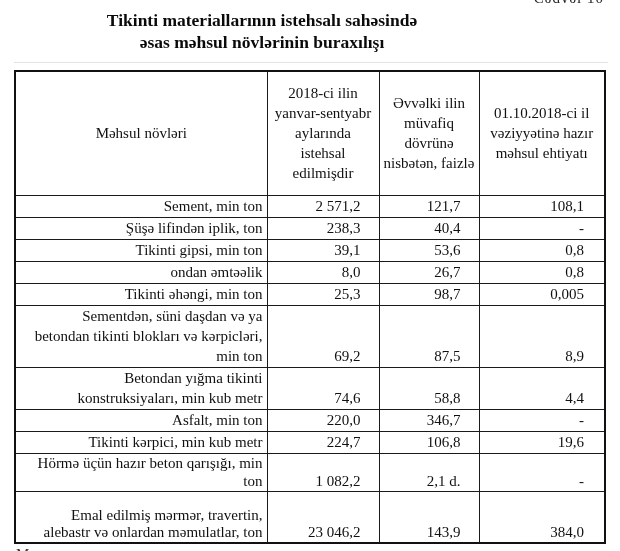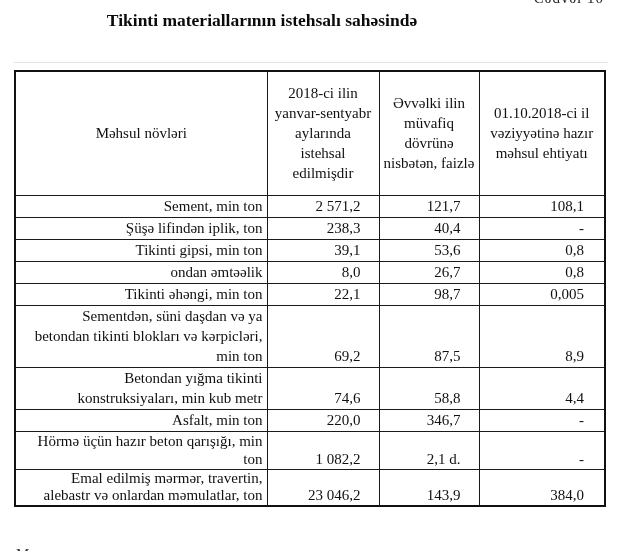--- a/index.html
+++ b/index.html
@@ -64,41 +64,42 @@
     text-align: right; vertical-align: bottom;
     padding: 0 4px 1px 10px;
   }
   td.num { text-align: right; vertical-align: bottom; padding: 0 18px 1px 2px; margin-left: 20px; }
   td.num.last { padding-right: 20px; }
 
   tr.r-s  td { height: 21px; }
   tr.r-3a td { height: 62px; }
   tr.r-2a td { height: 42px; }
   tr.r-2b td { height: 38px; line-height: 18px; }
-  tr.r-3b td { height: 37px; line-height: 17px; }
+  tr.r-3b td { height: 52px; line-height: 17px; }
   td.indent { padding-left: 64px; }
 
   
   .bottom-clip {
     position: absolute; top: 546px; left: 16px;
     height: 5px; width: 60px; overflow: hidden;
   }
   .bottom-clip span { display: block; font-size: 15px; color: #333; }
 </style>
 </head>
 <body>
 
 <div class="page">
 
   <div class="corner-clip">
     <span>Cədvəl 10</span>
   </div>
 
   <div class="title">
     <div>Tikinti materiallarının istehsalı sahəsində</div>
+    <div>əsas məhsul növlərinin buraxılışı</div>
   </div>
 
   <div class="scan-line"></div>
 
   <table class="main">
     <colgroup>
         <col class="c1">
         <col class="c2">
         <col class="c3">
         <col class="c4">
@@ -130,41 +131,47 @@
         <td class="num last">0,8</td>
       </tr>
       <tr class="r-s">
         <td class="lbl indent">ondan əmtəəlik</td>
         <td class="num">8,0</td>
         <td class="num">26,7</td>
         <td class="num last">0,8</td>
       </tr>
       <tr class="r-s">
         <td class="lbl">Tikinti əhəngi, min ton</td>
-        <td class="num">22,1</td>
+        <td class="num">25,3</td>
         <td class="num">98,7</td>
         <td class="num last">0,005</td>
       </tr>
       <tr class="r-3a">
         <td class="lbl">Sementdən, süni daşdan və ya betondan tikinti blokları və kərpicləri, min ton</td>
         <td class="num">69,2</td>
         <td class="num">87,5</td>
         <td class="num last">8,9</td>
       </tr>
       <tr class="r-2a">
         <td class="lbl">Betondan yığma tikinti konstruksiyaları, min kub metr</td>
         <td class="num">74,6</td>
         <td class="num">58,8</td>
         <td class="num last">4,4</td>
       </tr>
       <tr class="r-s">
         <td class="lbl">Asfalt, min ton</td>
         <td class="num">220,0</td>
         <td class="num">346,7</td>
         <td class="num last">-</td>
+      </tr>
+      <tr class="r-s">
+        <td class="lbl">Tikinti kərpici, min kub metr</td>
+        <td class="num">224,7</td>
+        <td class="num">106,8</td>
+        <td class="num last">19,6</td>
       </tr>
       <tr class="r-2b">
         <td class="lbl">Hörmə üçün hazır beton qarışığı, min ton</td>
         <td class="num">1 082,2</td>
         <td class="num">2,1 d.</td>
         <td class="num last">-</td>
       </tr>
       <tr class="r-3b">
         <td class="lbl">Emal edilmiş mərmər, travertin, alebastr və onlardan məmulatlar, ton</td>
         <td class="num">23 046,2</td>

